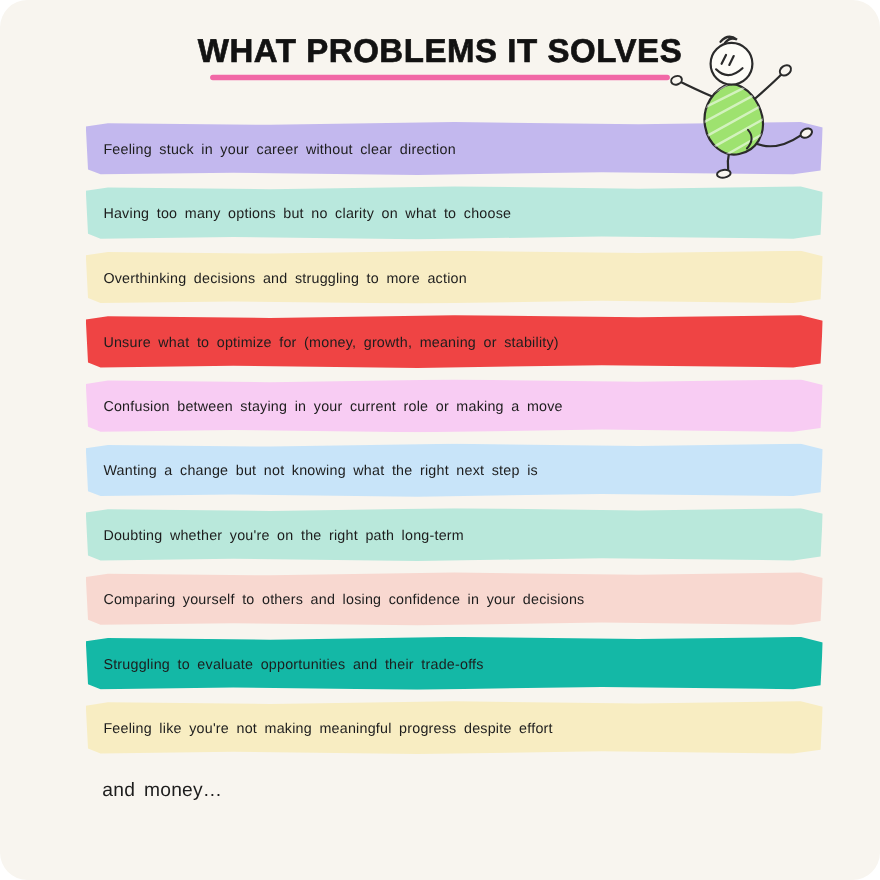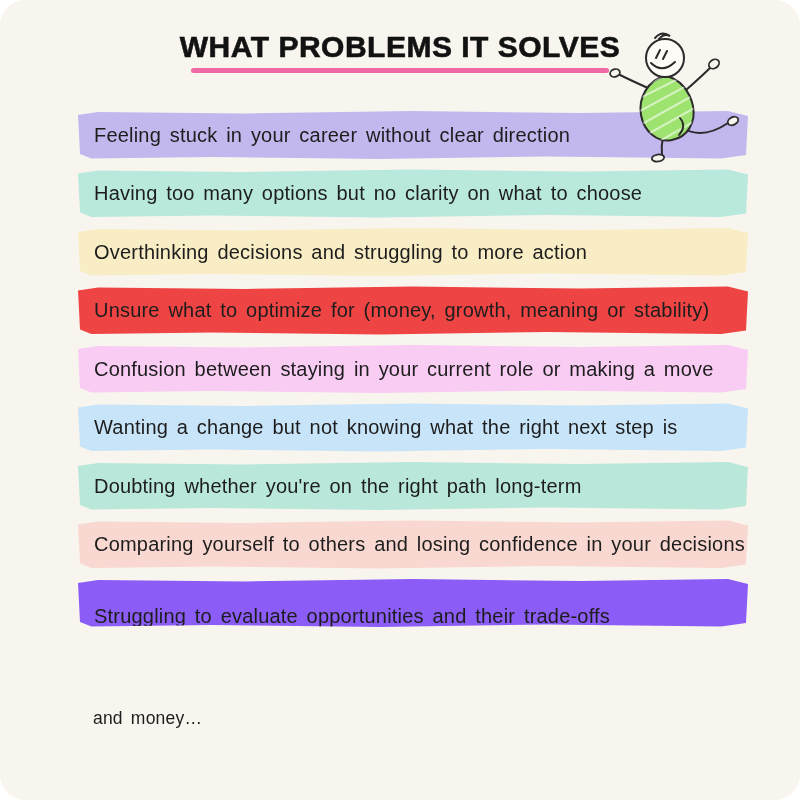--- a/index.html
+++ b/index.html
@@ -62,21 +62,21 @@
   .bar {
     height: 50px;
     margin-bottom: 8.5px;
     display: flex;
     align-items: center;
     padding-left: 16px;
     clip-path: polygon(0% 10%, 3% 4%, 25% 7%, 50% 2%, 75% 6%, 97% 2%, 100% 12%,
                        99.7% 90%, 96% 97%, 70% 93%, 45% 98%, 20% 94%, 2% 97%, 0.3% 88%);
   }
   .bar-text {
-    font-size: 20px;
+    font-size: 13px;
     color: #1d1d1d;
     letter-spacing: 0.2px;
     word-spacing: 3px;
     white-space: nowrap;
   }
 
   .more-text {
     position: absolute;
     left: 93px;
     top: 708px;
@@ -150,20 +150,23 @@
     </div>
     <div class="bar" style="background-color: rgb(200, 228, 249);">
       <span class="bar-text">Wanting a change but not knowing what the right next step is</span>
     </div>
     <div class="bar" style="background-color: rgb(185, 232, 219); align-items: center;">
       <span class="bar-text">Doubting whether you're on the right path long-term</span>
     </div>
     <div class="bar" style="background-color: rgb(248, 216, 208);">
       <span class="bar-text">Comparing yourself to others and losing confidence in your decisions</span>
     </div>
-    <div class="bar" style="background-color: #8b5cf6; align-items: flex-end;">
+    <div class="bar" style="background-color: #14b8a6;">
       <span class="bar-text">Struggling to evaluate opportunities and their trade-offs</span>
+    </div>
+    <div class="bar" style="background-color: rgb(248, 237, 194);">
+      <span class="bar-text">Feeling like you're not making meaningful progress despite effort</span>
     </div>
   </div>
 
   <div class="more-text">and money…</div>
 
 </div>
 
 </body></html>

